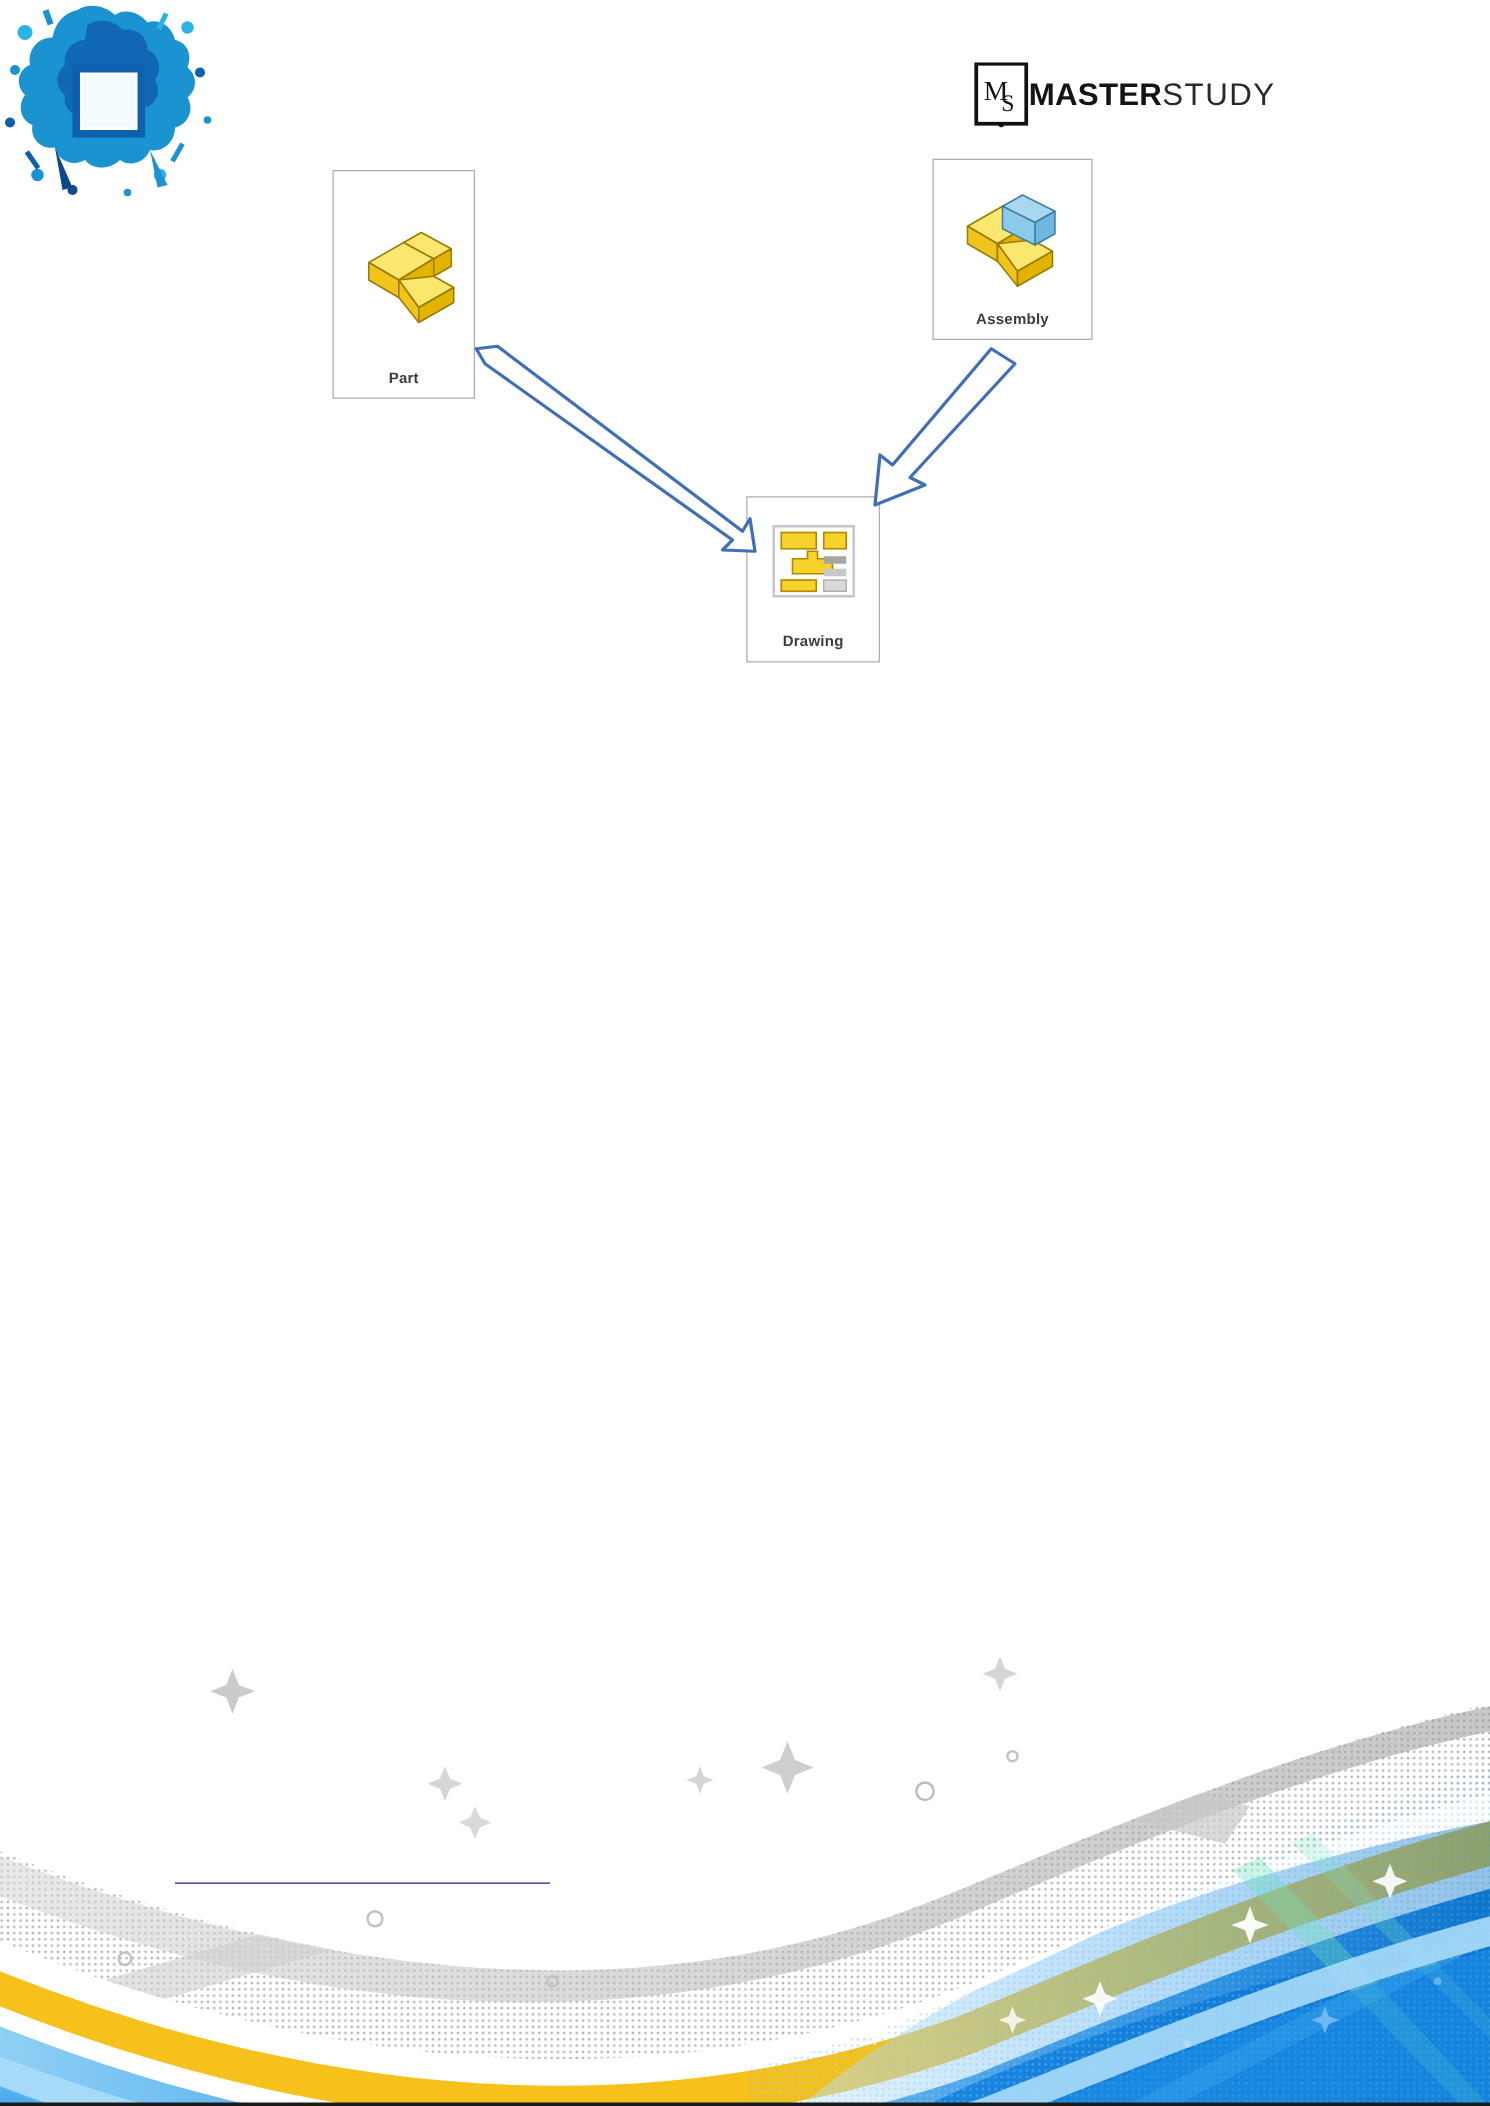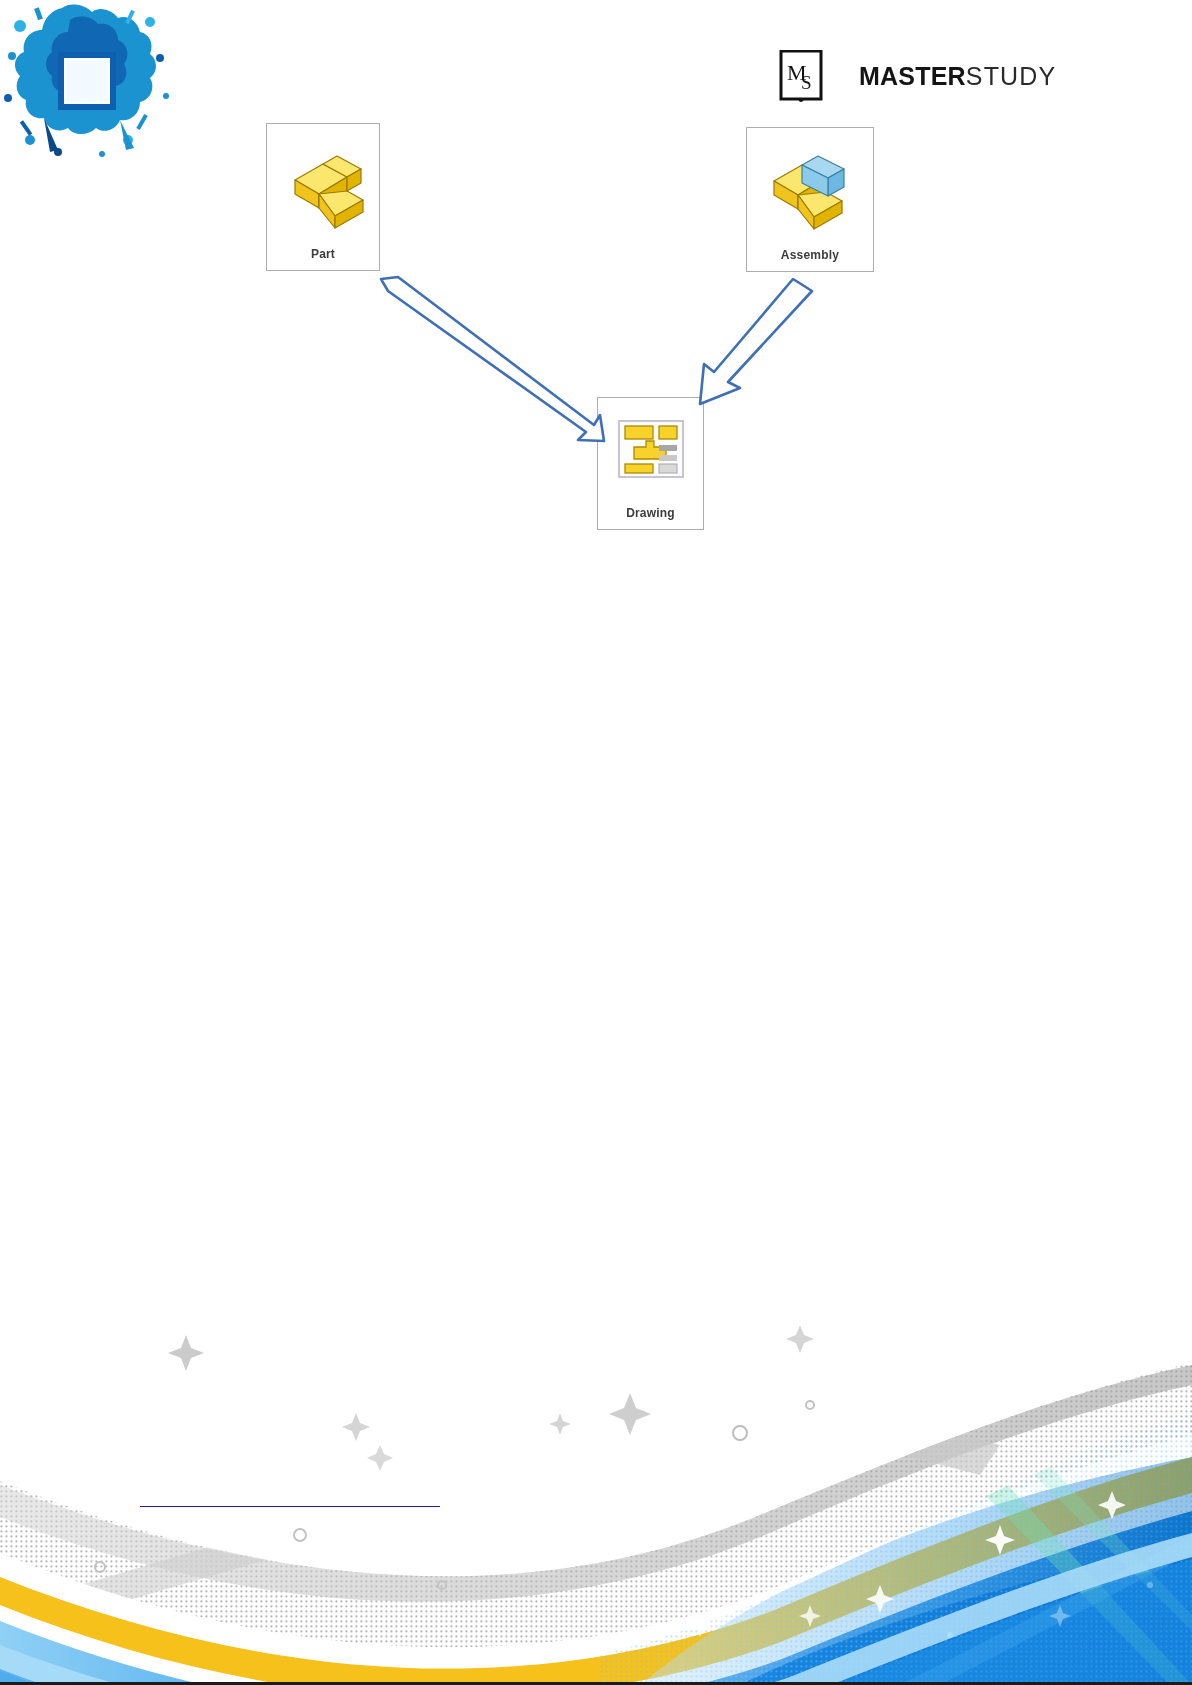--- a/index.html
+++ b/index.html
@@ -34,21 +34,20 @@
     align-items: center;
     height: 52px;
   }
   .ms-mark {
     width: 44px;
     height: 52px;
     position: relative;
   }
   .ms-mark svg { display: block; }
   .ms-wordmark {
-    margin-left: 36px;
     font-size: 25px;
     letter-spacing: 0.4px;
     white-space: nowrap;
     line-height: 1;
     color: #141414;
   }
   .ms-word-bold {
     font-weight: bold;
     letter-spacing: 0.2px;
   }
@@ -80,23 +79,23 @@
     color: #3c3c3c;
     font-weight: bold;
     letter-spacing: 0.2px;
     padding-bottom: 9px;
     text-align: center;
     width: 100%;
   }
 
   #tile-part {
     left: 266px;
-    top: 123px;
+    top: 136px;
     width: 114px;
-    height: 148px;
+    height: 183px;
   }
   #tile-assembly {
     left: 746px;
     top: 127px;
     width: 128px;
     height: 145px;
   }
   #tile-drawing {
     left: 597px;
     top: 397px;

